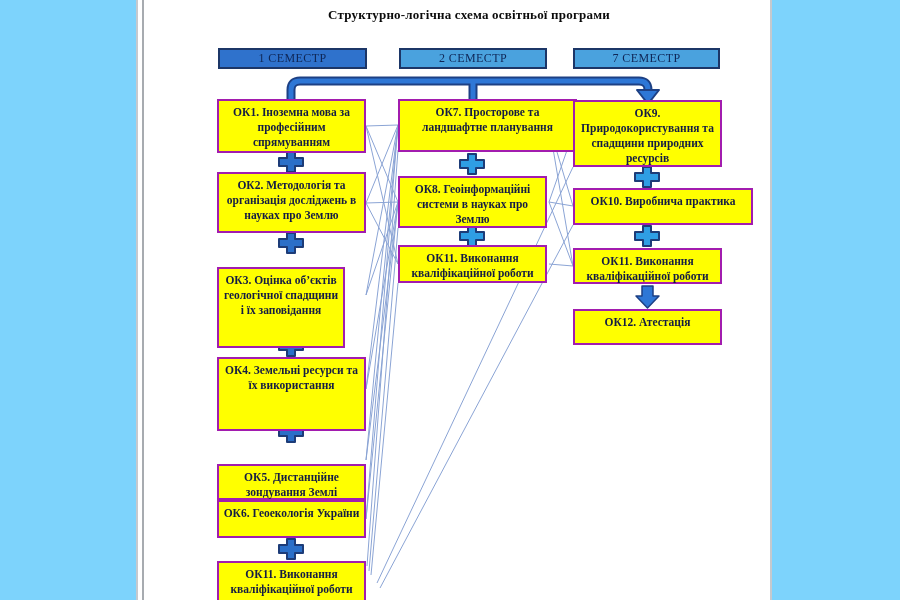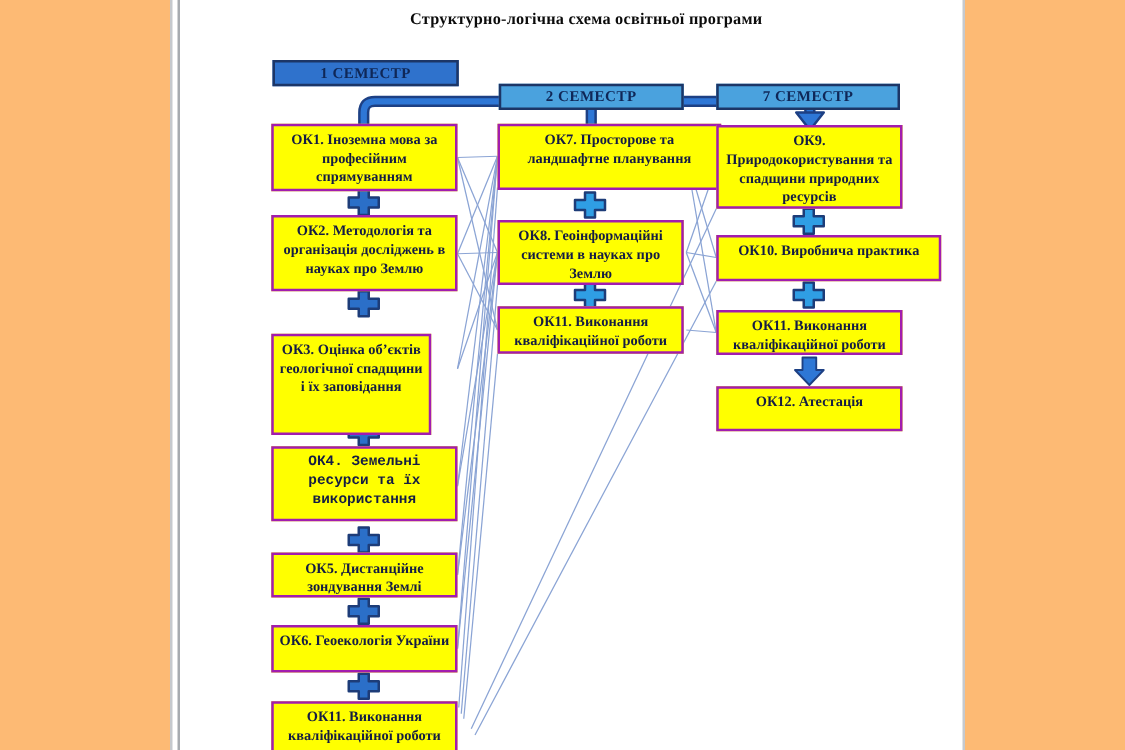--- a/index.html
+++ b/index.html
@@ -1,27 +1,27 @@
 <!DOCTYPE html>
 <html><head>
 <meta charset="utf-8">
 <style>
   html,body{margin:0;padding:0;}
   body{background:#f3f7fa;font-family:"Liberation Serif",serif;}
-  .canvas{position:relative;width:900px;height:600px;overflow:hidden;background:#fdba74;}
+  .canvas{position:relative;width:900px;height:600px;overflow:hidden;background:#7dd3fc;}
   .page{position:absolute;left:136px;top:0;width:632px;height:600px;background:#ffffff;
         border-left:2px solid #c5c9ce;border-right:2px solid #c5c9ce;}
   .page::before{content:"";position:absolute;left:4px;top:0;bottom:0;width:2px;background:#a7abb0;}
   .title{position:absolute;left:139px;top:7px;width:660px;text-align:center;
          font-weight:bold;font-size:13px;color:#0b0b0b;letter-spacing:.2px;}
   .sem-header{position:absolute;height:21px;box-sizing:border-box;border:2px solid #1c3667;
          display:flex;align-items:center;justify-content:center;
-         font-weight:bold;font-size:12px;color:#0f2757;letter-spacing:.4px;}
+         font-weight:normal;font-size:12px;color:#0f2757;letter-spacing:.4px;}
   .sem1{background:#2f72cc;}
-  .sem23{background:#4aa2de;margin-top:19px;}
+  .sem23{background:#4aa2de;}
   .box{position:absolute;box-sizing:border-box;background:#ffff00;border:2px solid #a21caf;
        padding:4px 2px 0;text-align:center;font-weight:bold;font-size:11.5px;line-height:1.3;
        color:#141c44;}
   svg.overlay{position:absolute;left:0;top:0;}
 </style>
 </head>
 <body>
 
 <div class="canvas">
   <div class="page"></div>
@@ -88,22 +88,22 @@
     <polygon points="642,286 653,286 653,296 659,296 647.5,308 636,296 642,296" fill="#2e77d6" stroke="#1d4084" stroke-width="1.5" stroke-linejoin="round"></polygon>
   </svg>
 
   <div class="sem-header sem1" style="left:218px;top:48px;width:149px;">1 СЕМЕСТР</div>
   <div class="sem-header sem23" style="left:399px;top:48px;width:148px;">2 СЕМЕСТР</div>
   <div class="sem-header sem23" style="left:573px;top:48px;width:147px;">7 СЕМЕСТР</div>
 
   <div class="box" style="left:217px;top:99px;width:149px;height:54px;">ОК1. Іноземна мова за професійним спрямуванням</div>
   <div class="box" style="left:217px;top:172px;width:149px;height:61px;">ОК2. Методологія та організація досліджень в науках про Землю</div>
   <div class="box" style="left:217px;top:267px;width:128px;height:81px;">ОК3. Оцінка об’єктів геологічної спадщини і їх заповідання</div>
-  <div class="box" style="left:217px;top:357px;width:149px;height:60px;font-family:Liberation Mono, monospace;">ОК4. Земельні ресурси та їх використання</div>
-  <div class="box" style="left:217px;top:442px;width:149px;height:36px;">ОК5. Дистанційне зондування Землі</div>
+  <div class="box" style="left:217px;top:357px;width:149px;height:74px;">ОК4. Земельні ресурси та їх використання</div>
+  <div class="box" style="left:217px;top:464px;width:149px;height:36px;">ОК5. Дистанційне зондування Землі</div>
   <div class="box" style="left:217px;top:500px;width:149px;height:38px;">ОК6. Геоекологія України</div>
   <div class="box" style="left:217px;top:561px;width:149px;height:54px;">ОК11. Виконання кваліфікаційної роботи</div>
 
   <div class="box" style="left:398px;top:99px;width:179px;height:53px;">ОК7. Просторове та ландшафтне планування</div>
   <div class="box" style="left:398px;top:176px;width:149px;height:52px;">ОК8. Геоінформаційні системи в науках про Землю</div>
   <div class="box" style="left:398px;top:245px;width:149px;height:38px;">ОК11. Виконання кваліфікаційної роботи</div>
 
   <div class="box" style="left:573px;top:100px;width:149px;height:67px;">ОК9. Природокористування та спадщини природних ресурсів</div>
   <div class="box" style="left:573px;top:188px;width:180px;height:37px;">ОК10. Виробнича практика</div>
   <div class="box" style="left:573px;top:248px;width:149px;height:36px;">ОК11. Виконання кваліфікаційної роботи</div>

